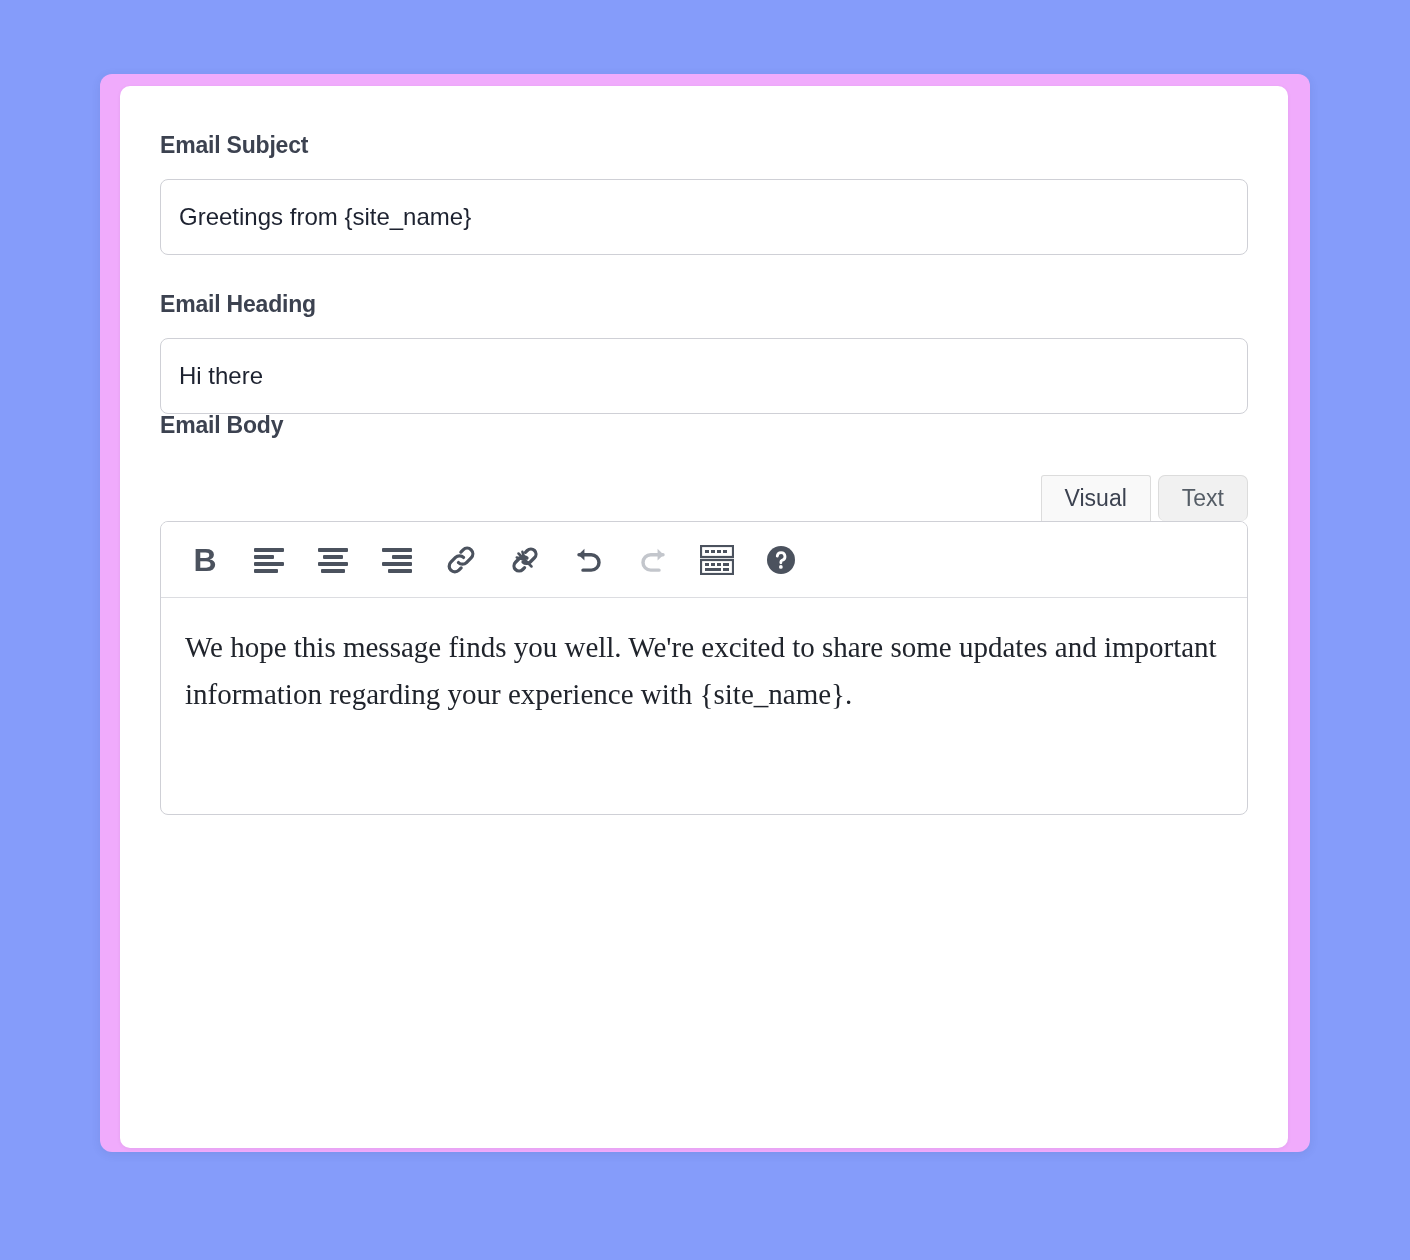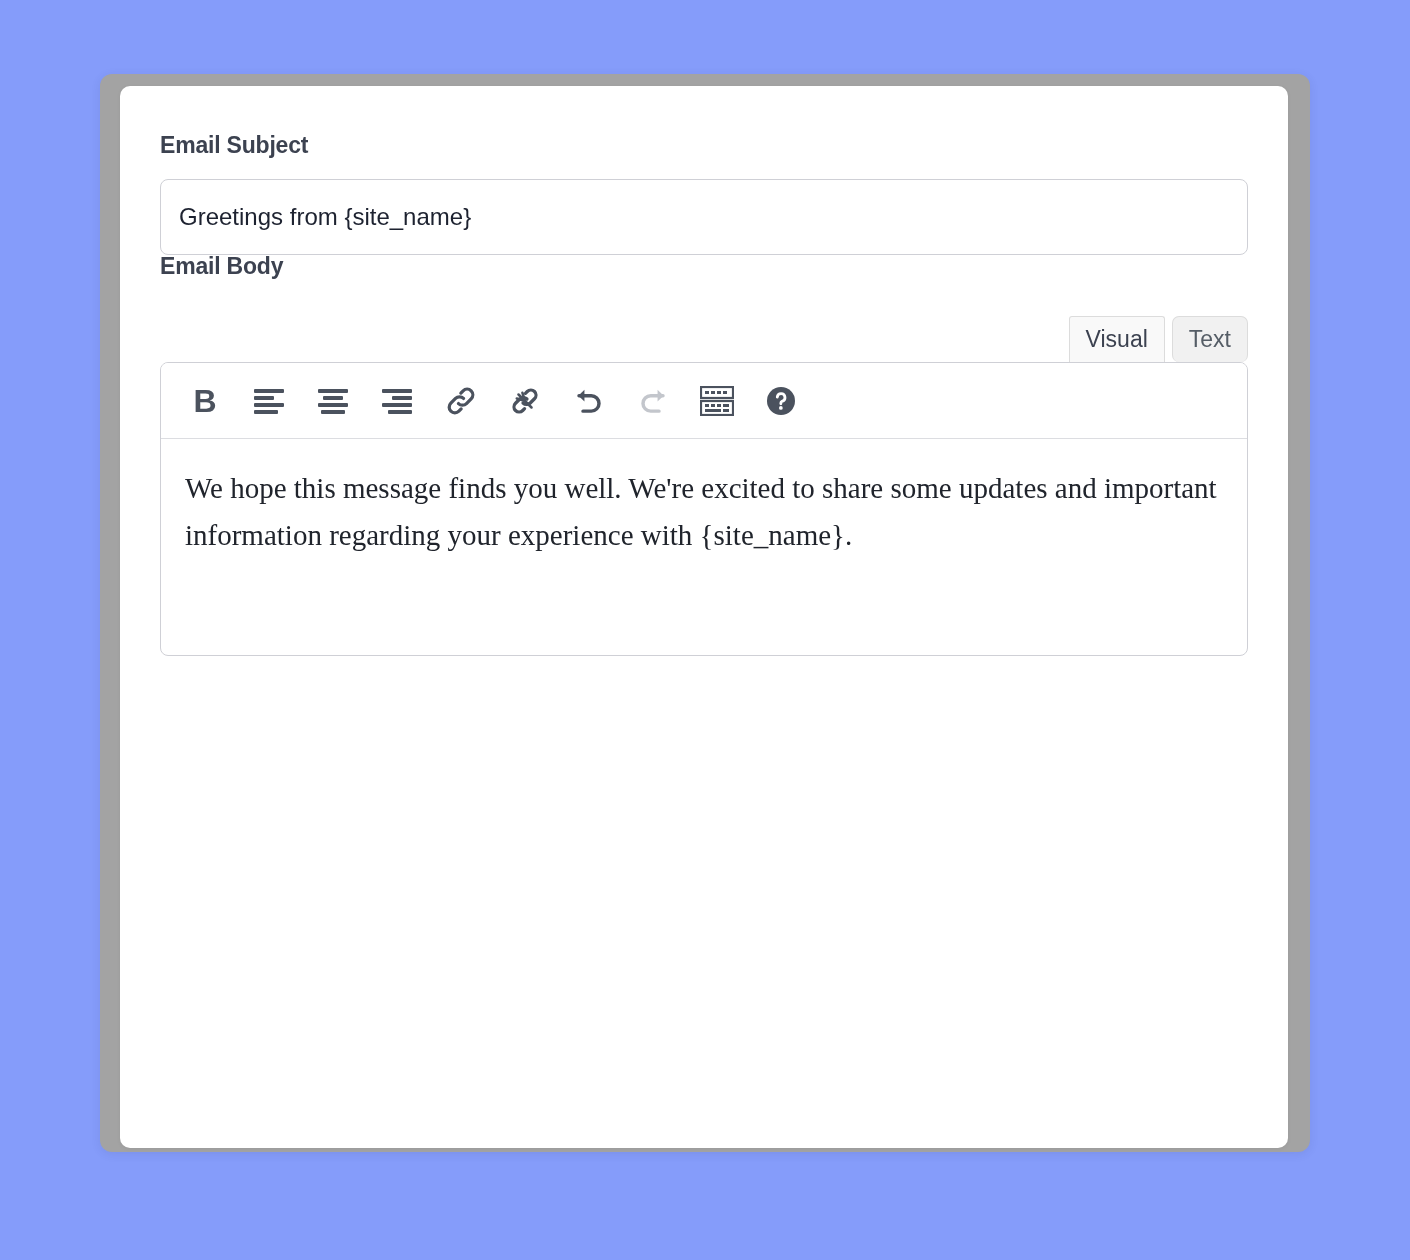--- a/index.html
+++ b/index.html
@@ -15,21 +15,21 @@
     overflow: hidden;
   }
 
   
   #outer-frame {
     position: absolute;
     left: 100px;
     top: 74px;
     width: 1210px;
     height: 1078px;
-    background: #a3a3a3;
+    background: #f0abfc;
     border-radius: 12px;
     box-shadow: 0 2px 10px rgba(40, 50, 90, 0.10);
   }
 
   
   #form-card {
     position: absolute;
     left: 20px;
     top: 12px;
     width: 1168px;
@@ -78,21 +78,21 @@
     position: relative;
     height: 46px;
     margin-top: 38px;
     display: flex;
     justify-content: flex-end;
     align-items: flex-end;
   }
   .editor-tab {
     box-sizing: border-box;
     height: 46px;
-    padding: 0 16px;
+    padding: 0 23px;
     display: flex;
     align-items: center;
     justify-content: center;
     font-size: 23px;
     color: #555d66;
     border: 1px solid #dcdcdc;
     border-bottom: none;
     background: #f1f1f1;
     border-radius: 3px 3px 0 0;
     cursor: pointer;
@@ -164,20 +164,24 @@
 <body>
 
 <div id="outer-frame">
   <div id="form-card">
 
     <div id="subject-group">
       <div class="field-label">Email Subject</div>
       <input class="text-input" type="text" value="Greetings from {site_name}" style="">
     </div>
 
+    <div id="heading-group">
+      <div class="field-label">Email Heading</div>
+      <input class="text-input" type="text" value="Hi there" style="">
+    </div>
 
     <div id="body-group">
       <div class="field-label">Email Body</div>
 
       <div class="editor-tabs">
         <div class="editor-tab is-active">Visual</div>
         <div class="editor-tab">Text</div>
       </div>
 
       <div class="editor-box">

